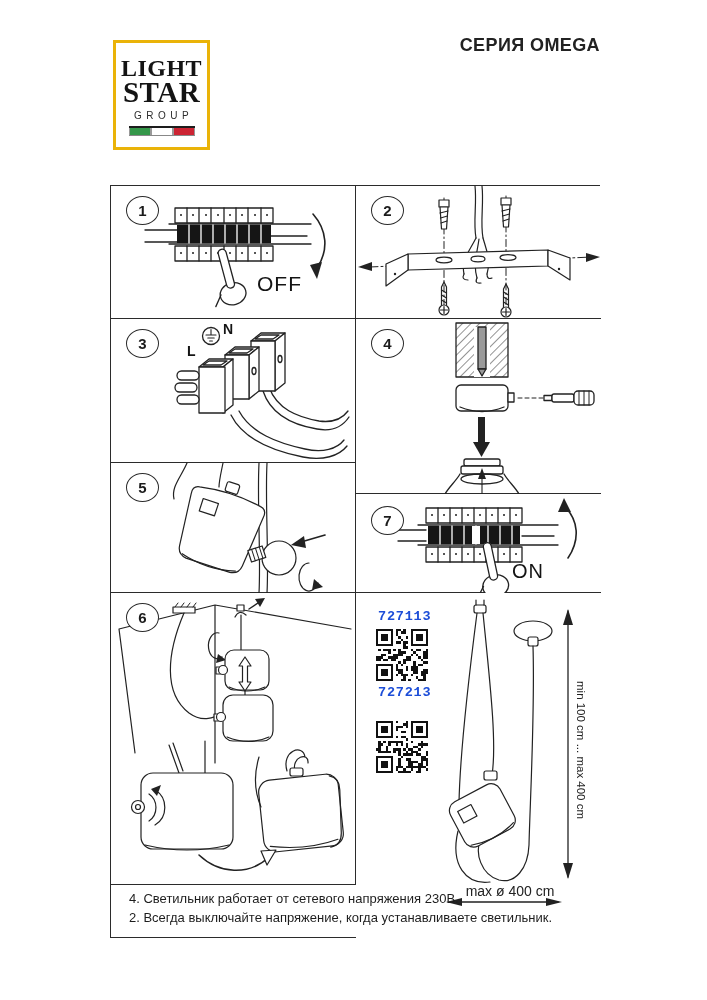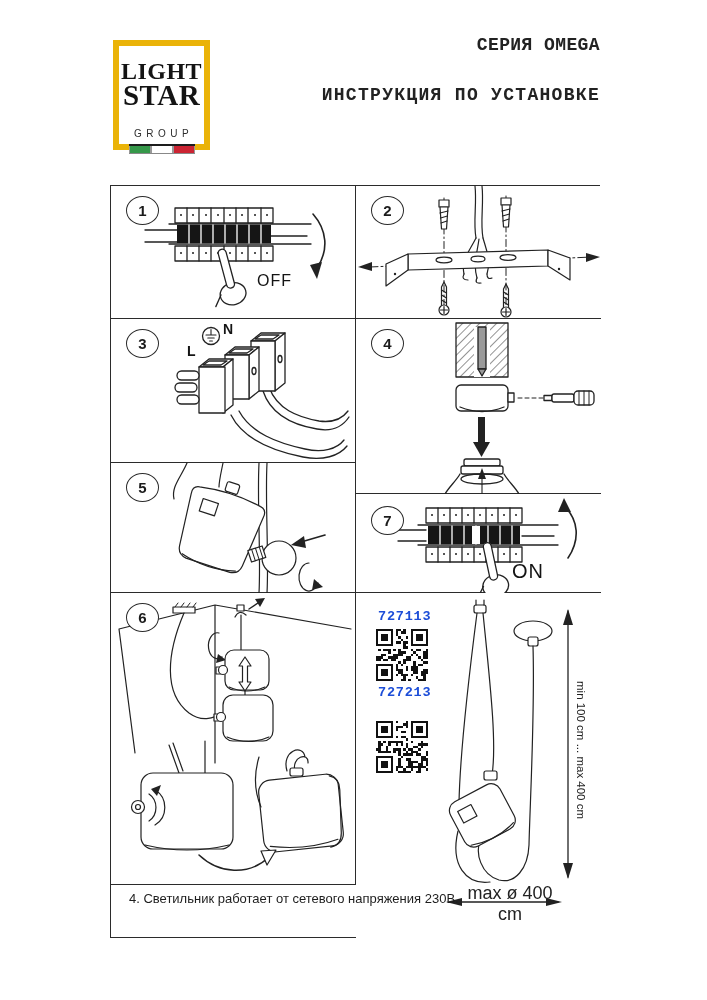--- a/index.html
+++ b/index.html
@@ -6,78 +6,77 @@
   body{
     width:707px;height:1000px;position:relative;background:#ffffff;
     font-family:"Liberation Sans",sans-serif;color:#1b1b1b;
     -webkit-font-smoothing:antialiased;
   }
   .abs{position:absolute;}
 
   
   .logo-box{
     left:113px;top:40px;width:97px;height:110px;
-    border:6px solid #eab308;background:#fff;text-align:center;
+    border:3px solid #eab308;background:#fff;text-align:center;
     box-sizing:border-box;padding-top:14px;
   }
   .logo-light{font-family:"Liberation Serif",serif;font-weight:700;font-size:24px;line-height:22px;letter-spacing:.5px;color:#141414;}
   .logo-star {font-family:"Liberation Serif",serif;font-weight:700;font-size:29px;line-height:26px;letter-spacing:.5px;color:#141414;text-align:center;}
-  .logo-group{font-size:10px;letter-spacing:4.5px;color:#2d2d2d;margin-top:20px;padding-left:4px;}
+  .logo-group{font-size:10px;letter-spacing:4.5px;color:#2d2d2d;margin-top:5px;padding-left:4px;}
   .flag{width:66px;height:7px;margin:5px auto 0;border-top:2px solid #1d1d1d;display:flex;border-bottom:1px solid #888;}
   .flag span{flex:1;border-left:1px solid #999;border-right:1px solid #999;}
 
-  .head-right{right:107px;top:34px;width:400px;text-align:right;font-family:Liberation Mono, monospace;}
+  .head-right{right:107px;top:34px;width:400px;text-align:right;}
   .head-series{font-size:18px;font-weight:700;line-height:23px;letter-spacing:.4px;color:#222;}
   .head-title{font-size:18px;font-weight:700;line-height:23px;letter-spacing:1.3px;color:#222;margin-top:27px;}
 
   
   .board{left:110px;top:185px;width:490px;height:753px;border:1.8px solid #2b2b2b;box-sizing:border-box;background:#fff;}
   .panel{position:absolute;box-sizing:border-box;background:#fff;}
   .bb{border-bottom:1.4px solid #2b2b2b;}
   .br{border-right:1.4px solid #2b2b2b;}
   .badge{
     position:absolute;left:15px;top:10px;width:31px;height:27px;
     border:1.6px solid #2b2b2b;border-radius:50%;
     display:flex;align-items:center;justify-content:center;
     font-size:15px;font-weight:700;background:#fff;z-index:3;
   }
   .panel svg{position:absolute;left:0;top:0;overflow:visible;}
-  .caption{position:absolute;font-size:16px;letter-spacing:1px;color:#141414;}
+  .caption{position:absolute;font-size:21px;letter-spacing:1px;color:#141414;}
   .wlabel{position:absolute;font-size:14px;font-weight:700;color:#141414;}
 
   
   .code-label{position:absolute;font-size:13.5px;font-weight:700;letter-spacing:.8px;color:#1d4ed8;font-family:Liberation Mono, monospace;}
   .qr{position:absolute;width:52px;height:52px;}
   .qr svg{width:100%;height:100%;fill:#111;}
   .vdim{
     position:absolute;left:219px;top:88px;height:180px;
     writing-mode:vertical-rl;font-size:11.5px;color:#222;white-space:nowrap;
   }
-  .hdim{position:absolute;left:100px;top:290px;width:108px;text-align:center;font-size:18px;color:#222;}
+  .hdim{position:absolute;left:100px;top:290px;width:108px;text-align:center;font-size:14px;color:#222;}
 
   .notes{position:absolute;left:18px;top:704px;width:462px;font-size:13px;line-height:18.5px;color:#1d1d1d;z-index:2;}
 </style>
 </head>
 <body>
 
 <div class="abs logo-box">
   <div class="logo-light">LIGHT</div>
   <div class="logo-star">STAR</div>
   <div class="logo-group">GROUP</div>
   <div class="flag">
     <span style="background: rgb(53, 152, 74);"></span>
     <span style="background: rgb(255, 255, 255);"></span>
     <span style="background: rgb(204, 36, 51);"></span>
   </div>
 </div>
 
 <div class="abs head-right">
   <div class="head-series">СЕРИЯ OMEGA</div>
   <div class="head-title">
-    <div>ИНСТРУКЦИЯ ПО УСТАНОВКЕ</div>
   </div>
 </div>
 
 <div class="abs board">
 
   <section class="panel bb br" style="left:0;top:0;width:245px;height:133px">
     <span class="badge">1</span>
     <svg width="245" height="133" viewBox="0 0 245 133">
       <g fill="none" stroke="#222" stroke-width="1.3" stroke-linecap="round" stroke-linejoin="round">
         <line x1="34" y1="44" x2="66" y2="44"></line>
@@ -614,14 +613,15 @@
           <polygon points="190,305 206,309 190,313" fill="#222" stroke="none"></polygon>
         </g>
       </g>
     </svg>
     <span class="vdim">min 100 cm ... max 400 cm</span>
     <span class="hdim">max ø 400 cm</span>
   </section>
 
   <div class="notes">
     <div>4. Светильник работает от сетевого напряжения 230В.</div>
+    <div>2. Всегда выключайте напряжение, когда устанавливаете светильник.</div>
   </div>
 </div>
 
 </body></html>

